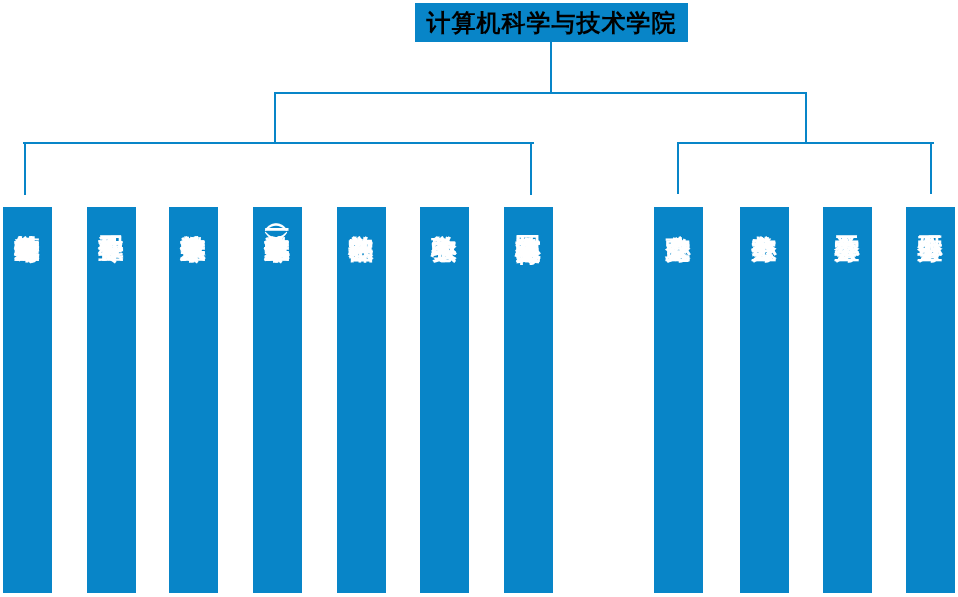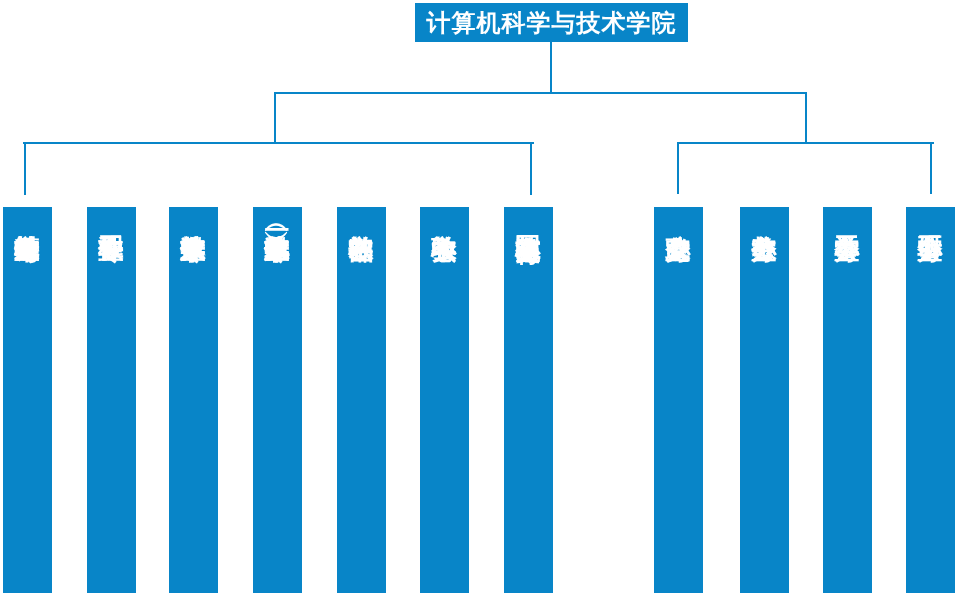--- a/index.html
+++ b/index.html
@@ -15,21 +15,21 @@
     background: #ffffff;
     overflow: hidden;
   }
   .root-node {
     position: absolute;
     left: 415px;
     top: 3px;
     width: 273px;
     height: 39px;
     background: #0885C8;
-    color: #ffffff;
+    color: #000000;
     font-size: 24px;
     font-weight: bold;
     line-height: 39px;
     text-align: center;
     white-space: nowrap;
     letter-spacing: 1px;
   }
   .line {
     position: absolute;
     background: #0885C8;

